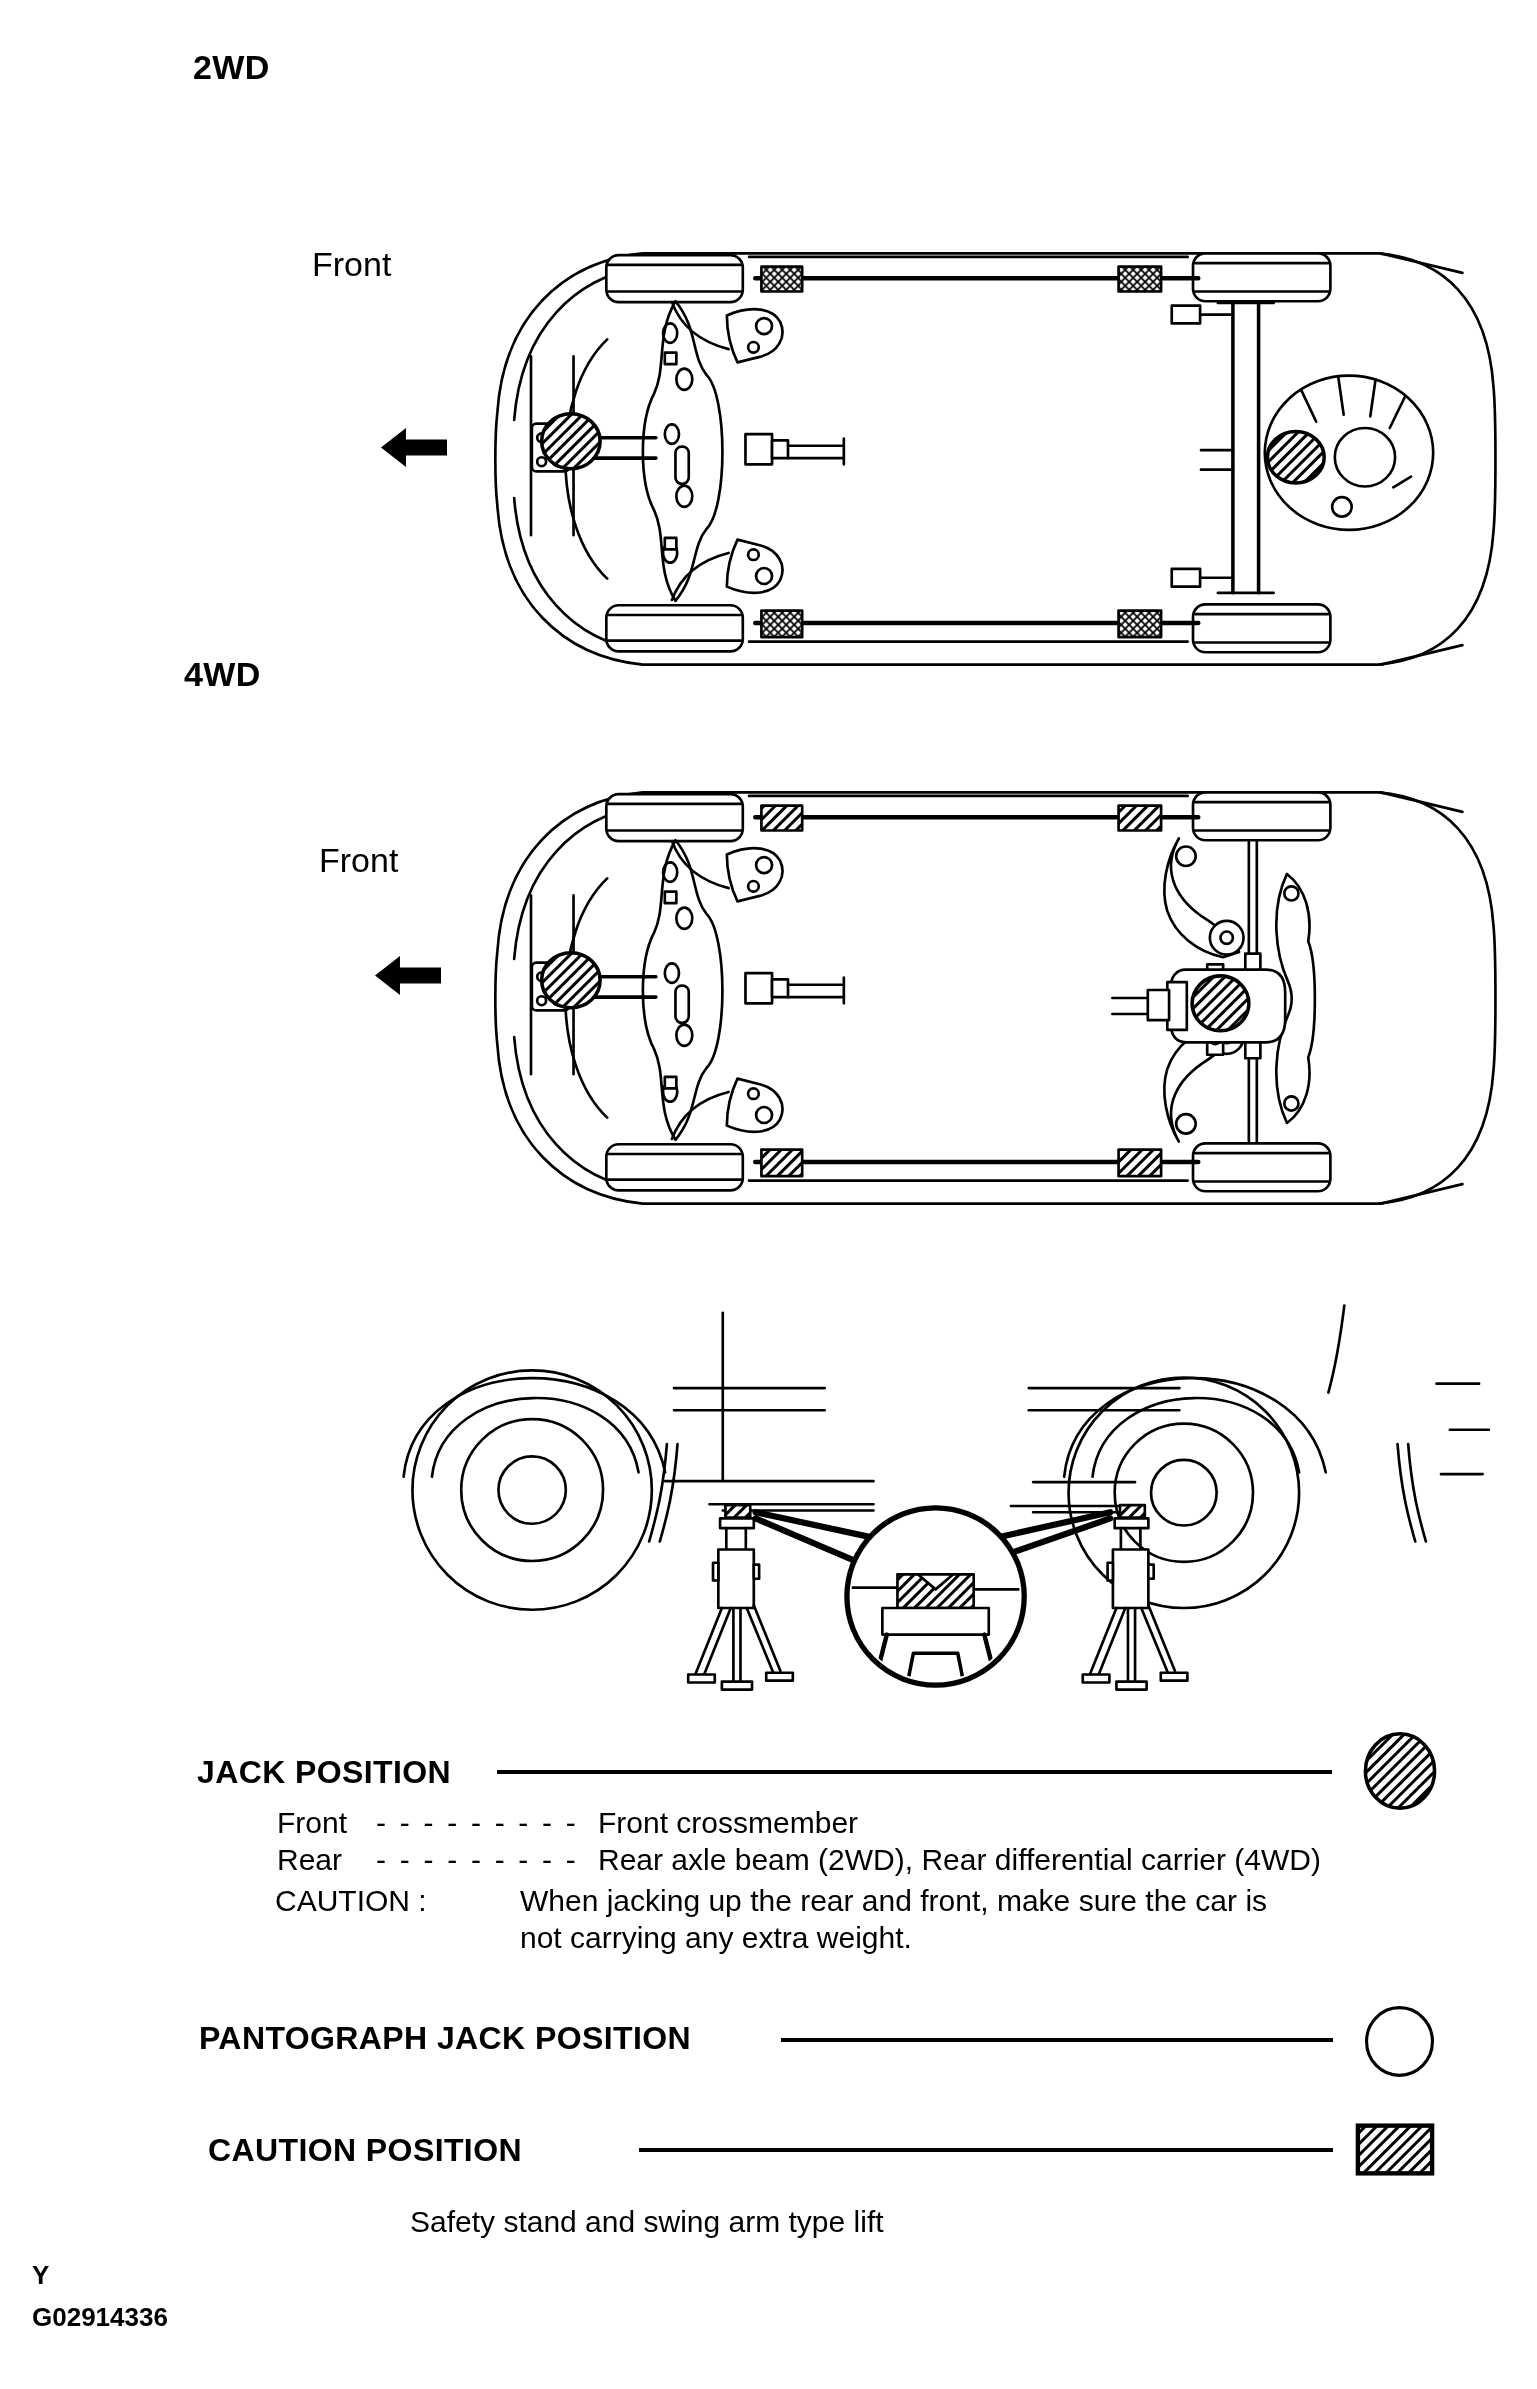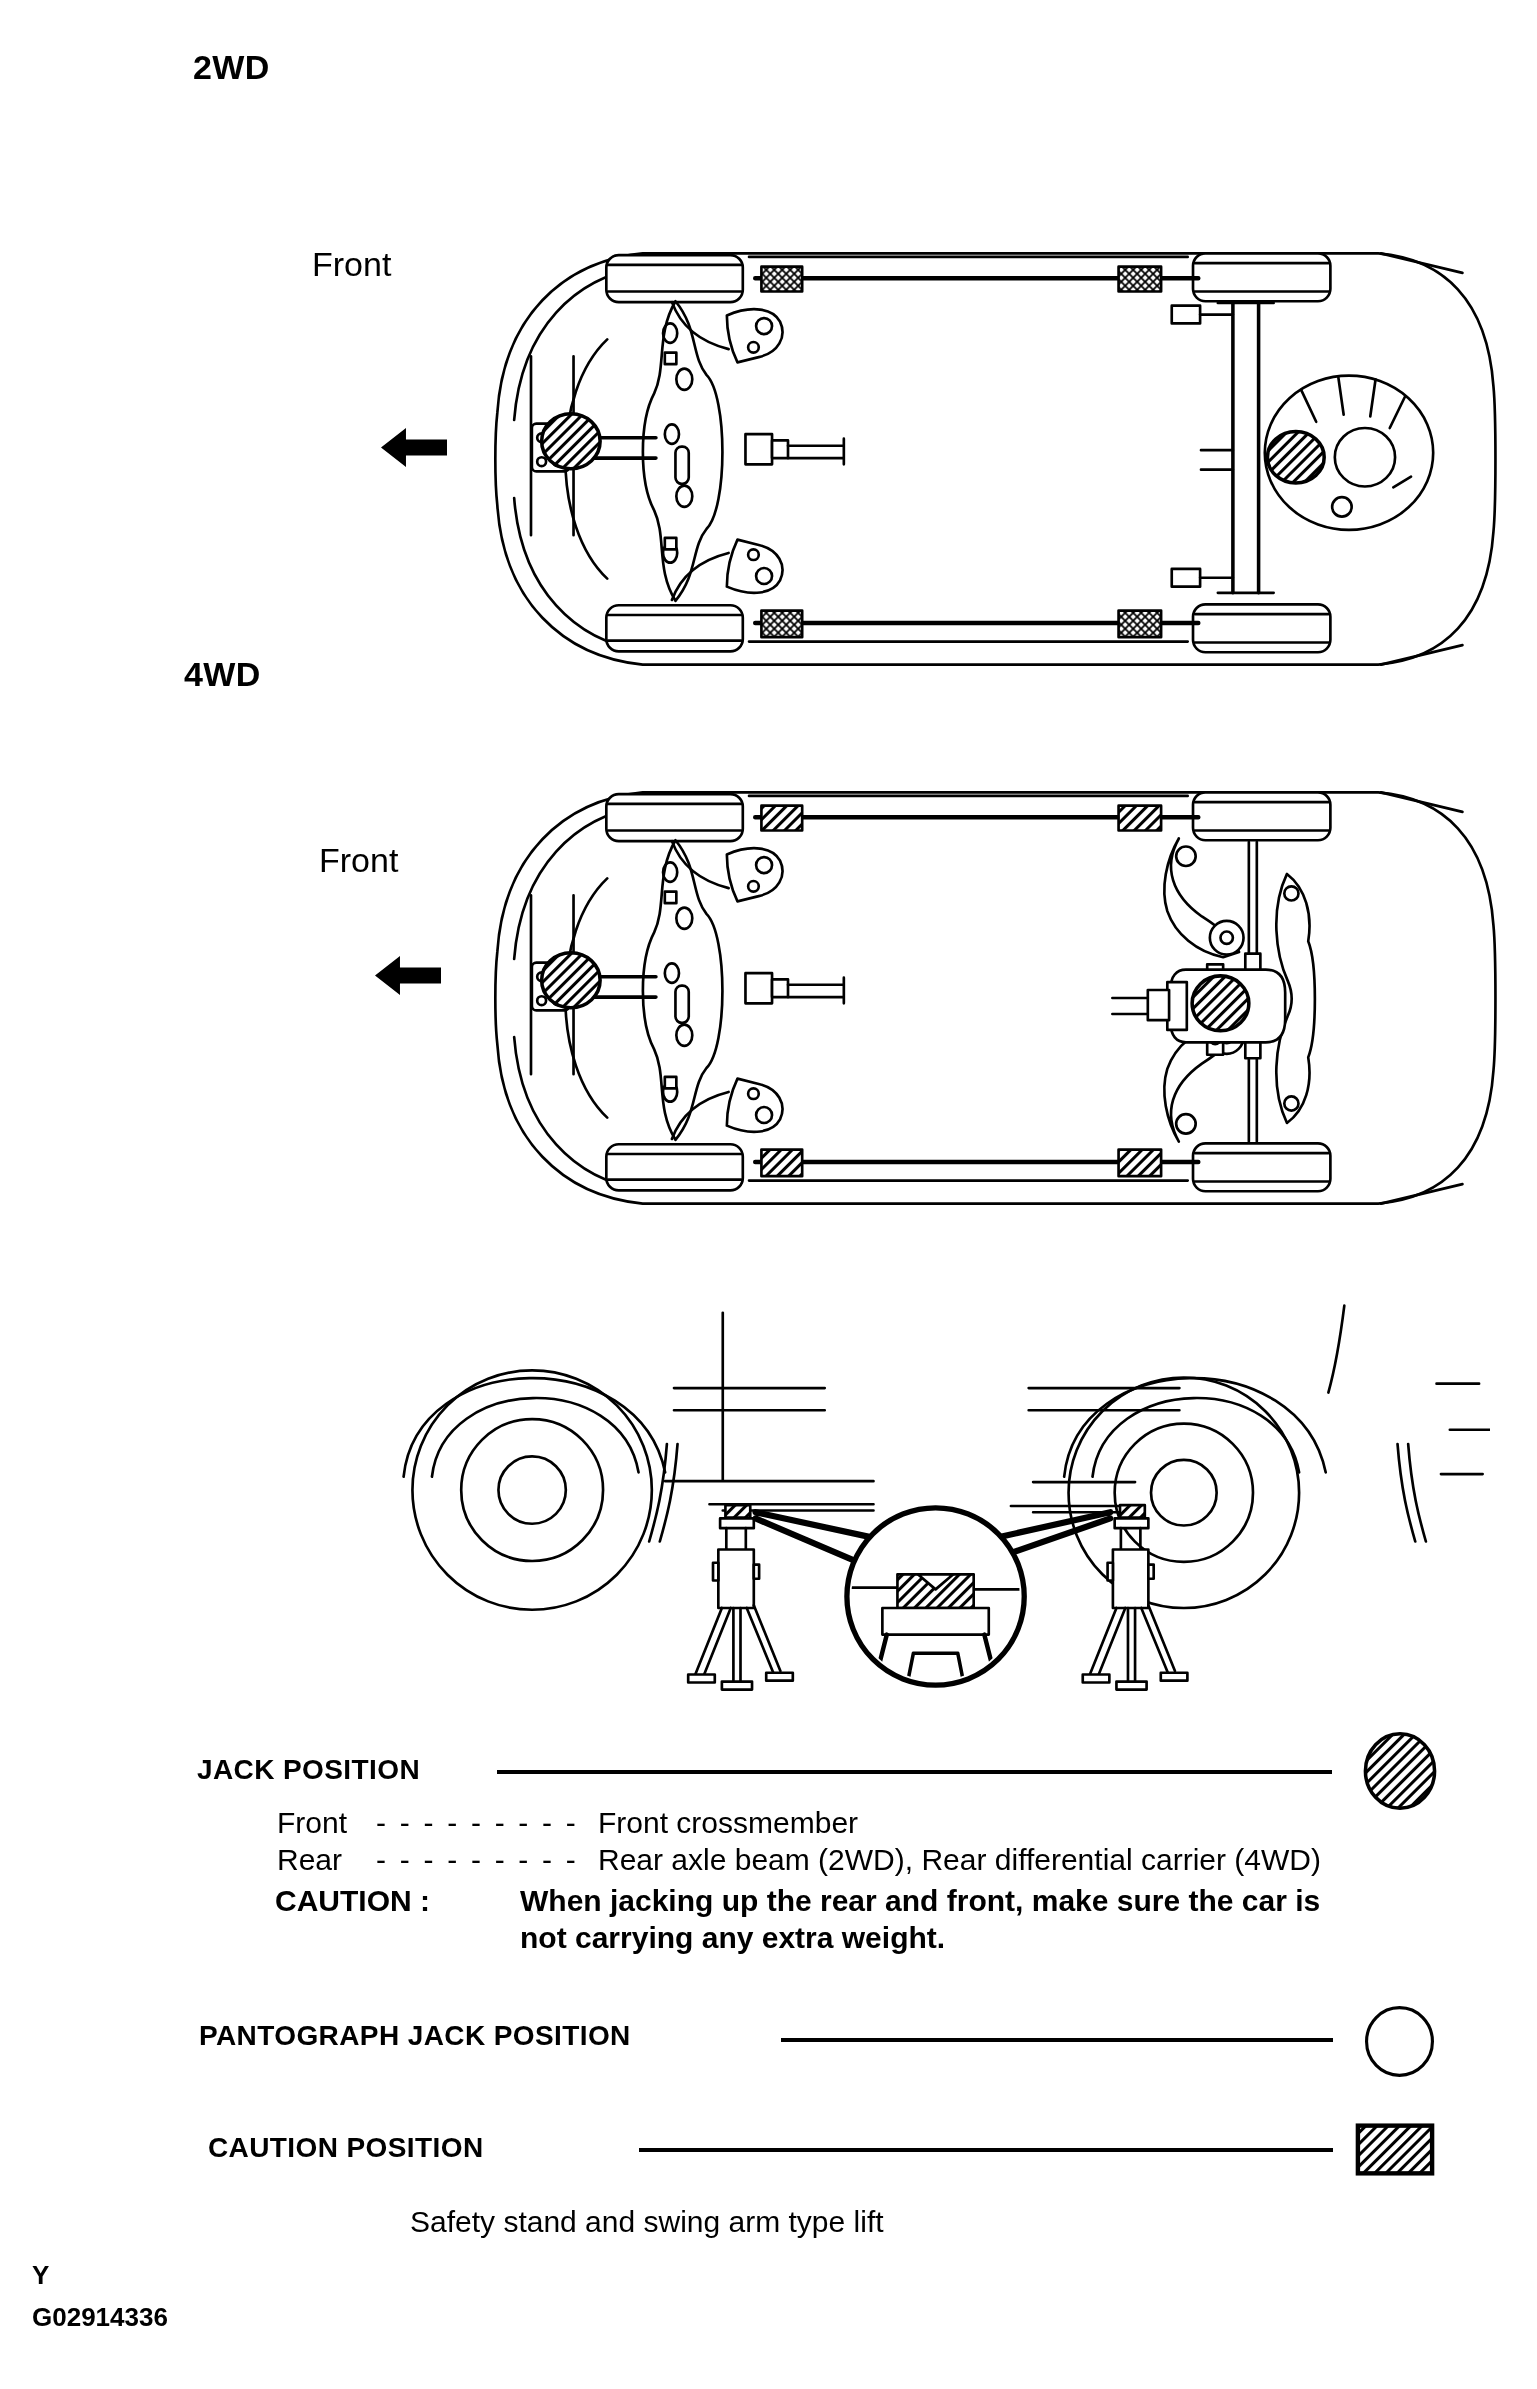--- a/index.html
+++ b/index.html
@@ -3,23 +3,23 @@
 <meta charset="utf-8">
 <style>
   html,body{margin:0;padding:0;background:#888;}
   .page{
     position:relative;width:1537px;height:2389px;background:#fff;
     font-family:"Liberation Sans","DejaVu Sans",sans-serif;color:#000;overflow:hidden;
   }
   .abs{position:absolute;}
   .h1{font-size:34px;font-weight:bold;letter-spacing:0.4px;}
   .lead{font-size:34px;}
-  .ltitle{font-size:28px;font-weight:bold;letter-spacing:0.4px;white-space:nowrap;}
+  .ltitle{font-size:32px;font-weight:bold;letter-spacing:0.4px;white-space:nowrap;}
   .lbody{font-size:30px;white-space:nowrap;}
-  .lbold{font-size:30px;font-weight:bold;white-space:nowrap;}
+  .lbold{font-size:30px;font-weight:normal;white-space:nowrap;}
   .dash{font-size:30px;letter-spacing:2.7px;white-space:nowrap;}
   .rule{background:#000;}
   .foot{font-size:26px;font-weight:bold;}
   svg{display:block;}
 </style>
 </head>
 <body>
 
 <div class="page">
 

